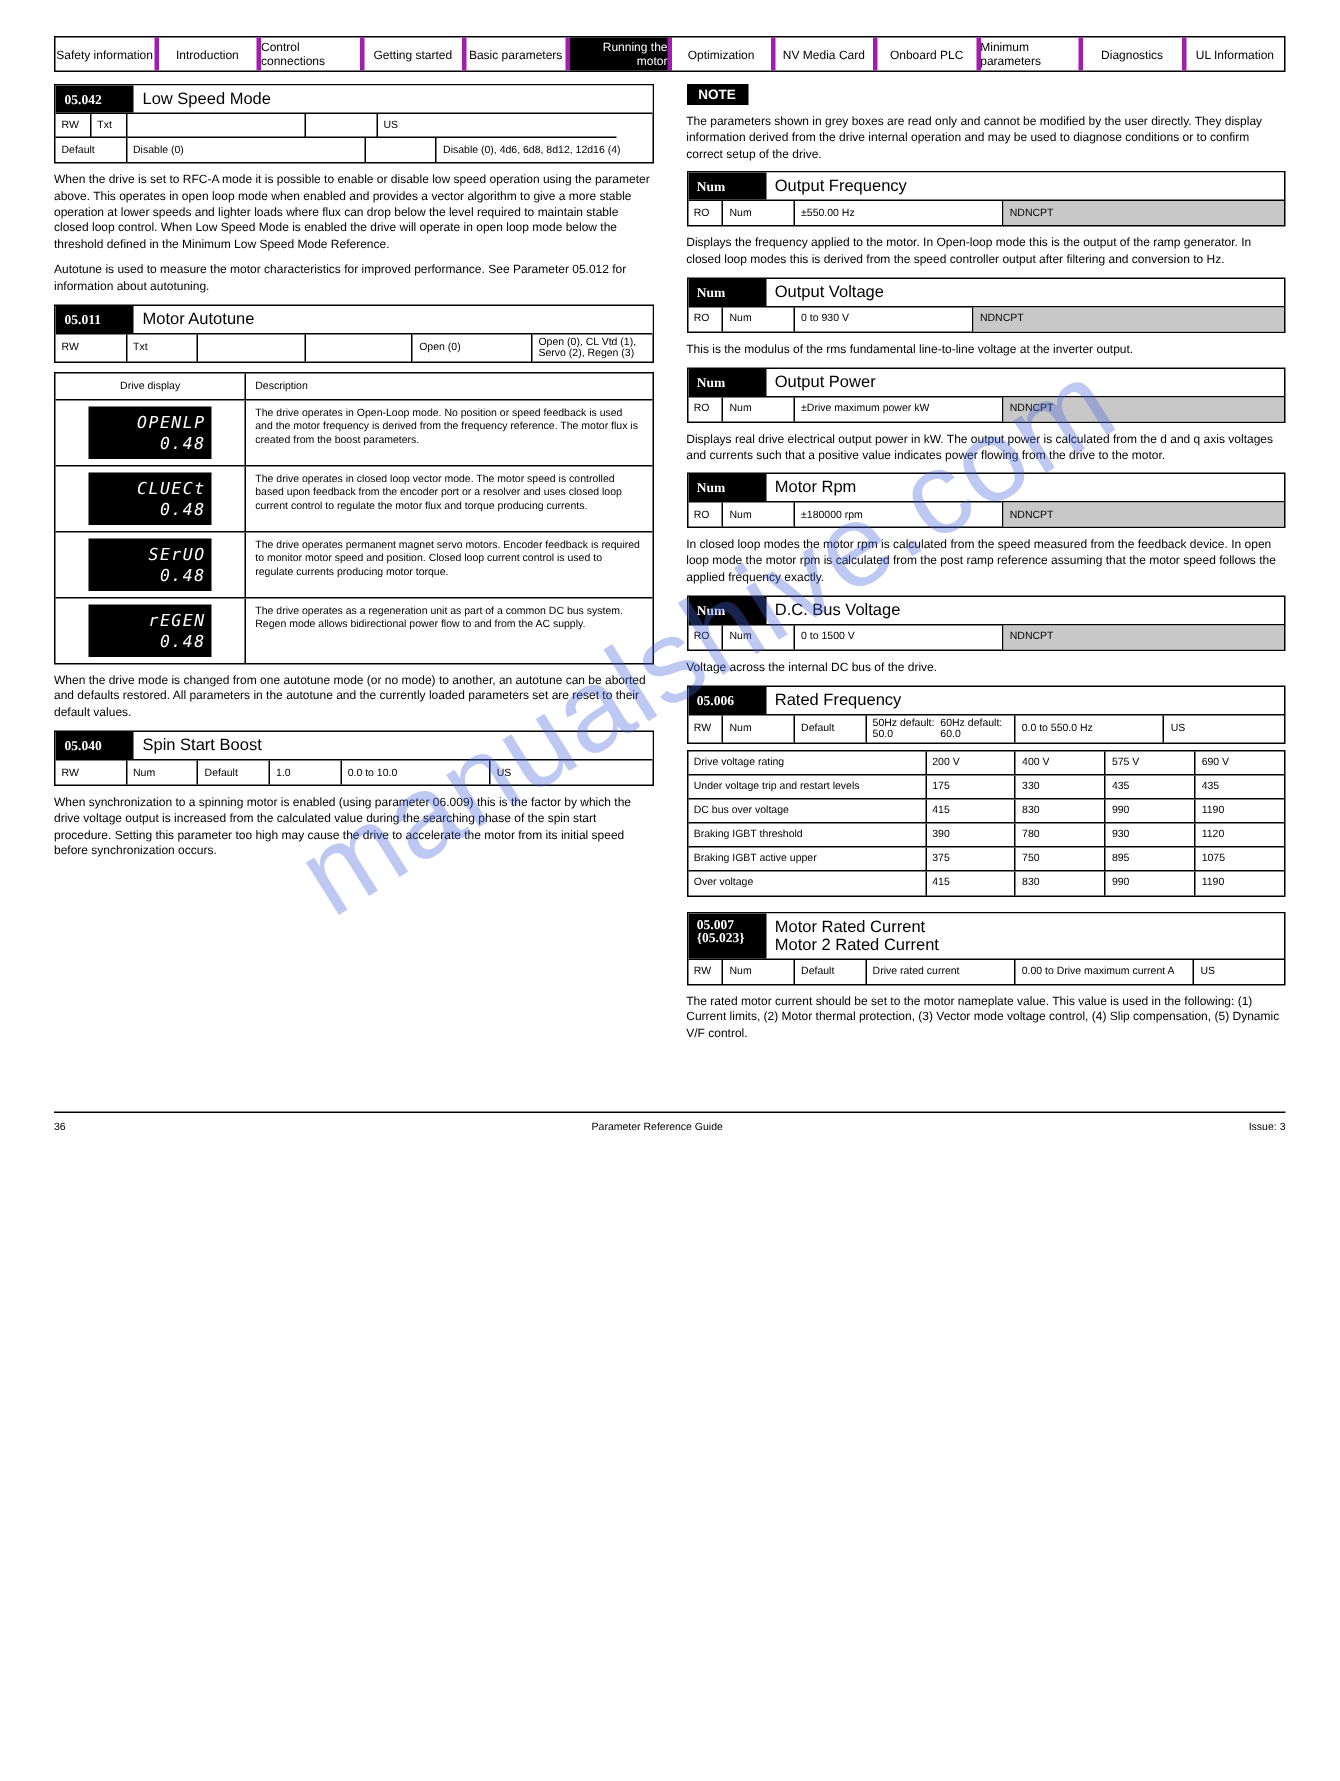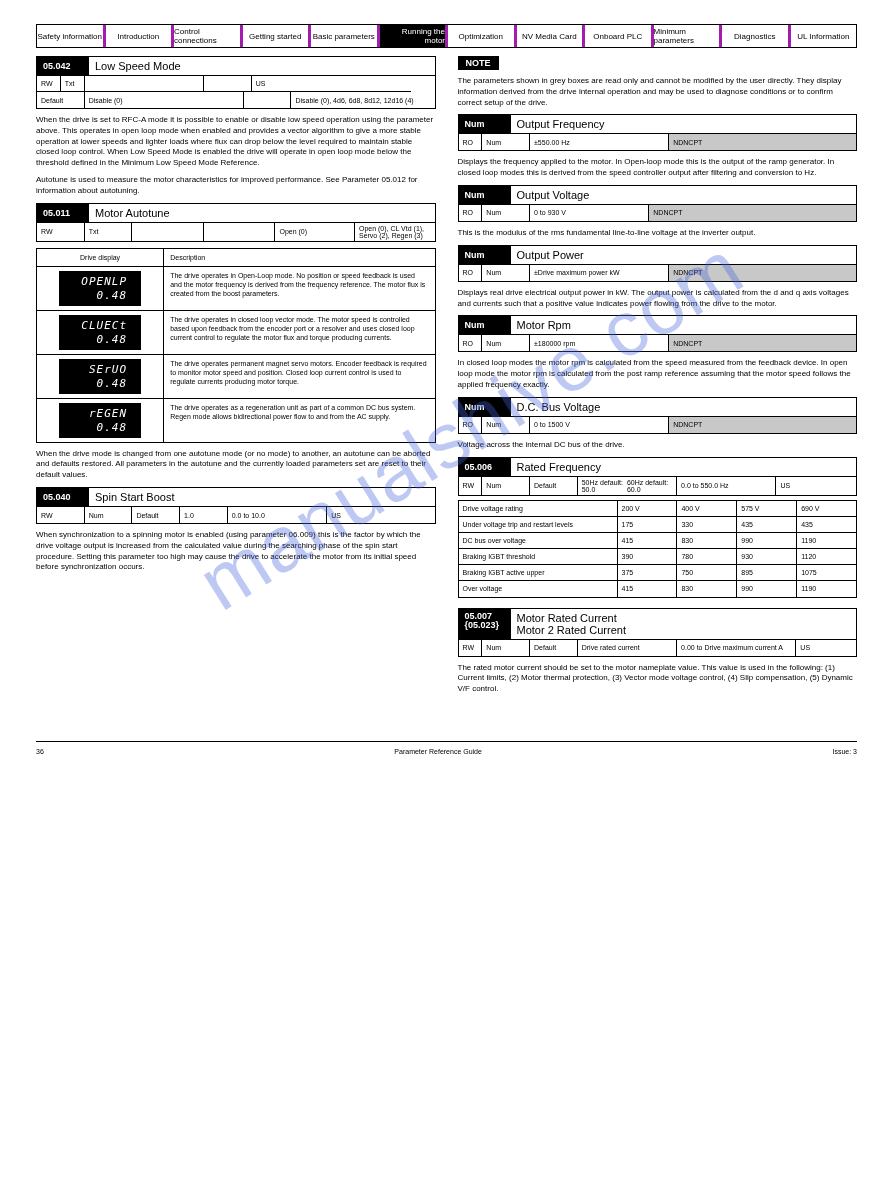--- a/index.html
+++ b/index.html
@@ -15,41 +15,41 @@
   }
   .menu-bar { display: flex; border: 1.5px solid #000; height: 24px; }
   .menu-bar > div { flex: 1; border-right: 3px solid #a21caf; display: flex; align-items: center; justify-content: center; font-size: 8px; }
   .menu-bar > div:last-child { border-right: none; }
   .menu-bar .active { background: #000; color: #fff; text-align: right; }
   .two-col { display: flex; gap: 22px; margin-top: 8px; }
   .col { flex: 1; }
   .para { font-size: 8px; line-height: 1.35; margin: 6px 0; }
   .param-box { border: 1.5px solid #000; margin-bottom: 4px; }
   .param-head { display: flex; background: #fff; border-bottom: 1px solid #000; min-height: 18px; }
-  .param-num { background: #000; color: #fff; font-weight: bold; padding: 3px 6px; min-width: 52px; display: flex; align-items: center; font-size: 9px; }
+  .param-num { background: #000; color: #fff; font-weight: bold; padding: 3px 6px; min-width: 52px; display: flex; align-items: center; font-size: 9px; font-family: Liberation Serif, serif; }
   .param-num.two-line { flex-direction: column; align-items: flex-start; line-height: 1.1; }
   .param-title { flex: 1; padding: 3px 6px; display: flex; align-items: center; font-size: 11px; }
   .param-row { display: flex; min-height: 16px; }
   .param-row > div { border-right: 1px solid #000; padding: 2px 4px; font-size: 7px; display: flex; align-items: center; }
   .param-row > div:last-child { border-right: none; }
   .param-row.head > div { border-bottom: 1px solid #000; }
   .ro { background: #c8c8c8; }
   .w6 { width: 6%; } .w12 { width: 12%; } .w18 { width: 18%; } .w20 { width: 20%; } .w25 { width: 25%; } .w30 { width: 30%; } .w35 { width: 35%; } .w40 { width: 40%; }
   .note { background: #000; color: #fff; font-weight: bold; padding: 2px 8px; display: inline-block; font-size: 9px; }
   .display-table { border: 1.5px solid #000; margin-top: 6px; }
   .display-table .drow { display: flex; border-bottom: 1px solid #000; }
   .display-table .drow:last-child { border-bottom: none; }
   .display-table .dcell1 { width: 32%; border-right: 1px solid #000; padding: 4px; display: flex; align-items: center; justify-content: center; }
   .display-table .dcell2 { flex: 1; padding: 4px 6px; font-size: 7px; line-height: 1.3; }
   .lcd {
     background: #000;
     color: #fff;
     font-family: monospace;
     letter-spacing: 1px;
-    padding: 4px 14px;
+    padding: 4px 4px;
     display: inline-flex;
     flex-direction: column;
     align-items: flex-end;
     font-size: 11px;
     font-style: italic;
     width: 82px;
     text-align: center;
   }
   .lcd .l1 { font-size: 11px; }
   .lcd .l2 { font-size: 11px; margin-top: 1px; }

